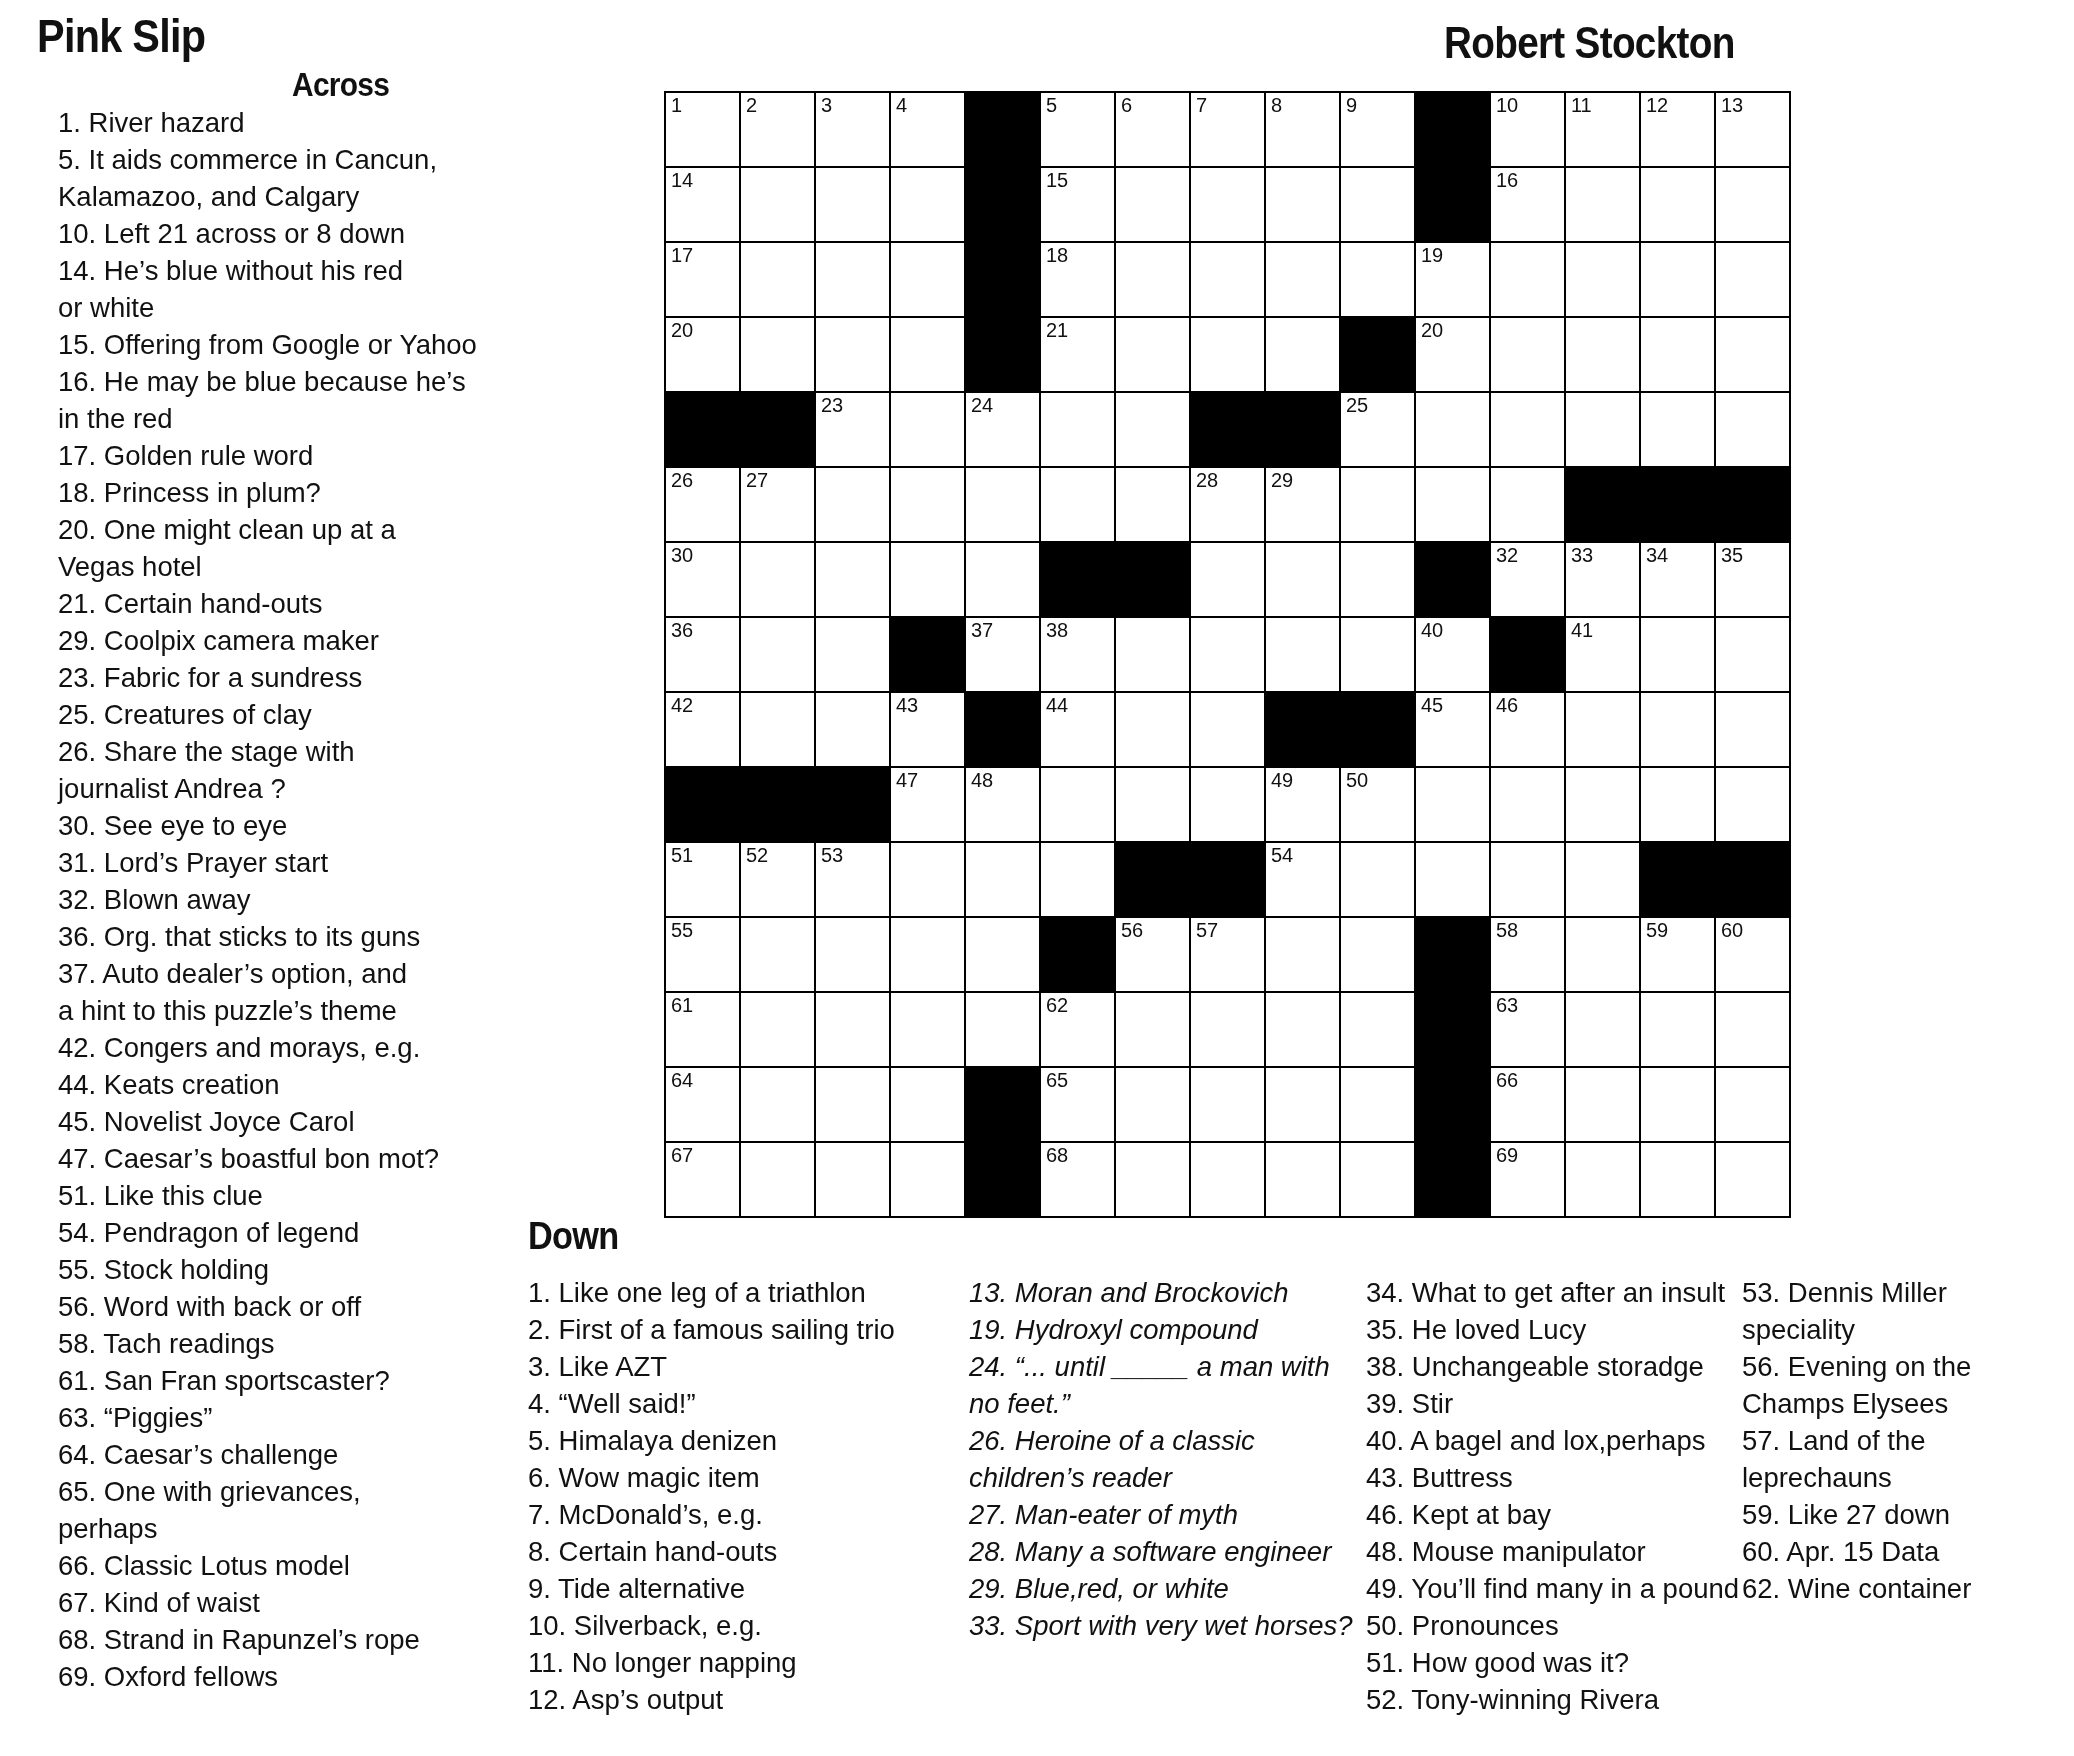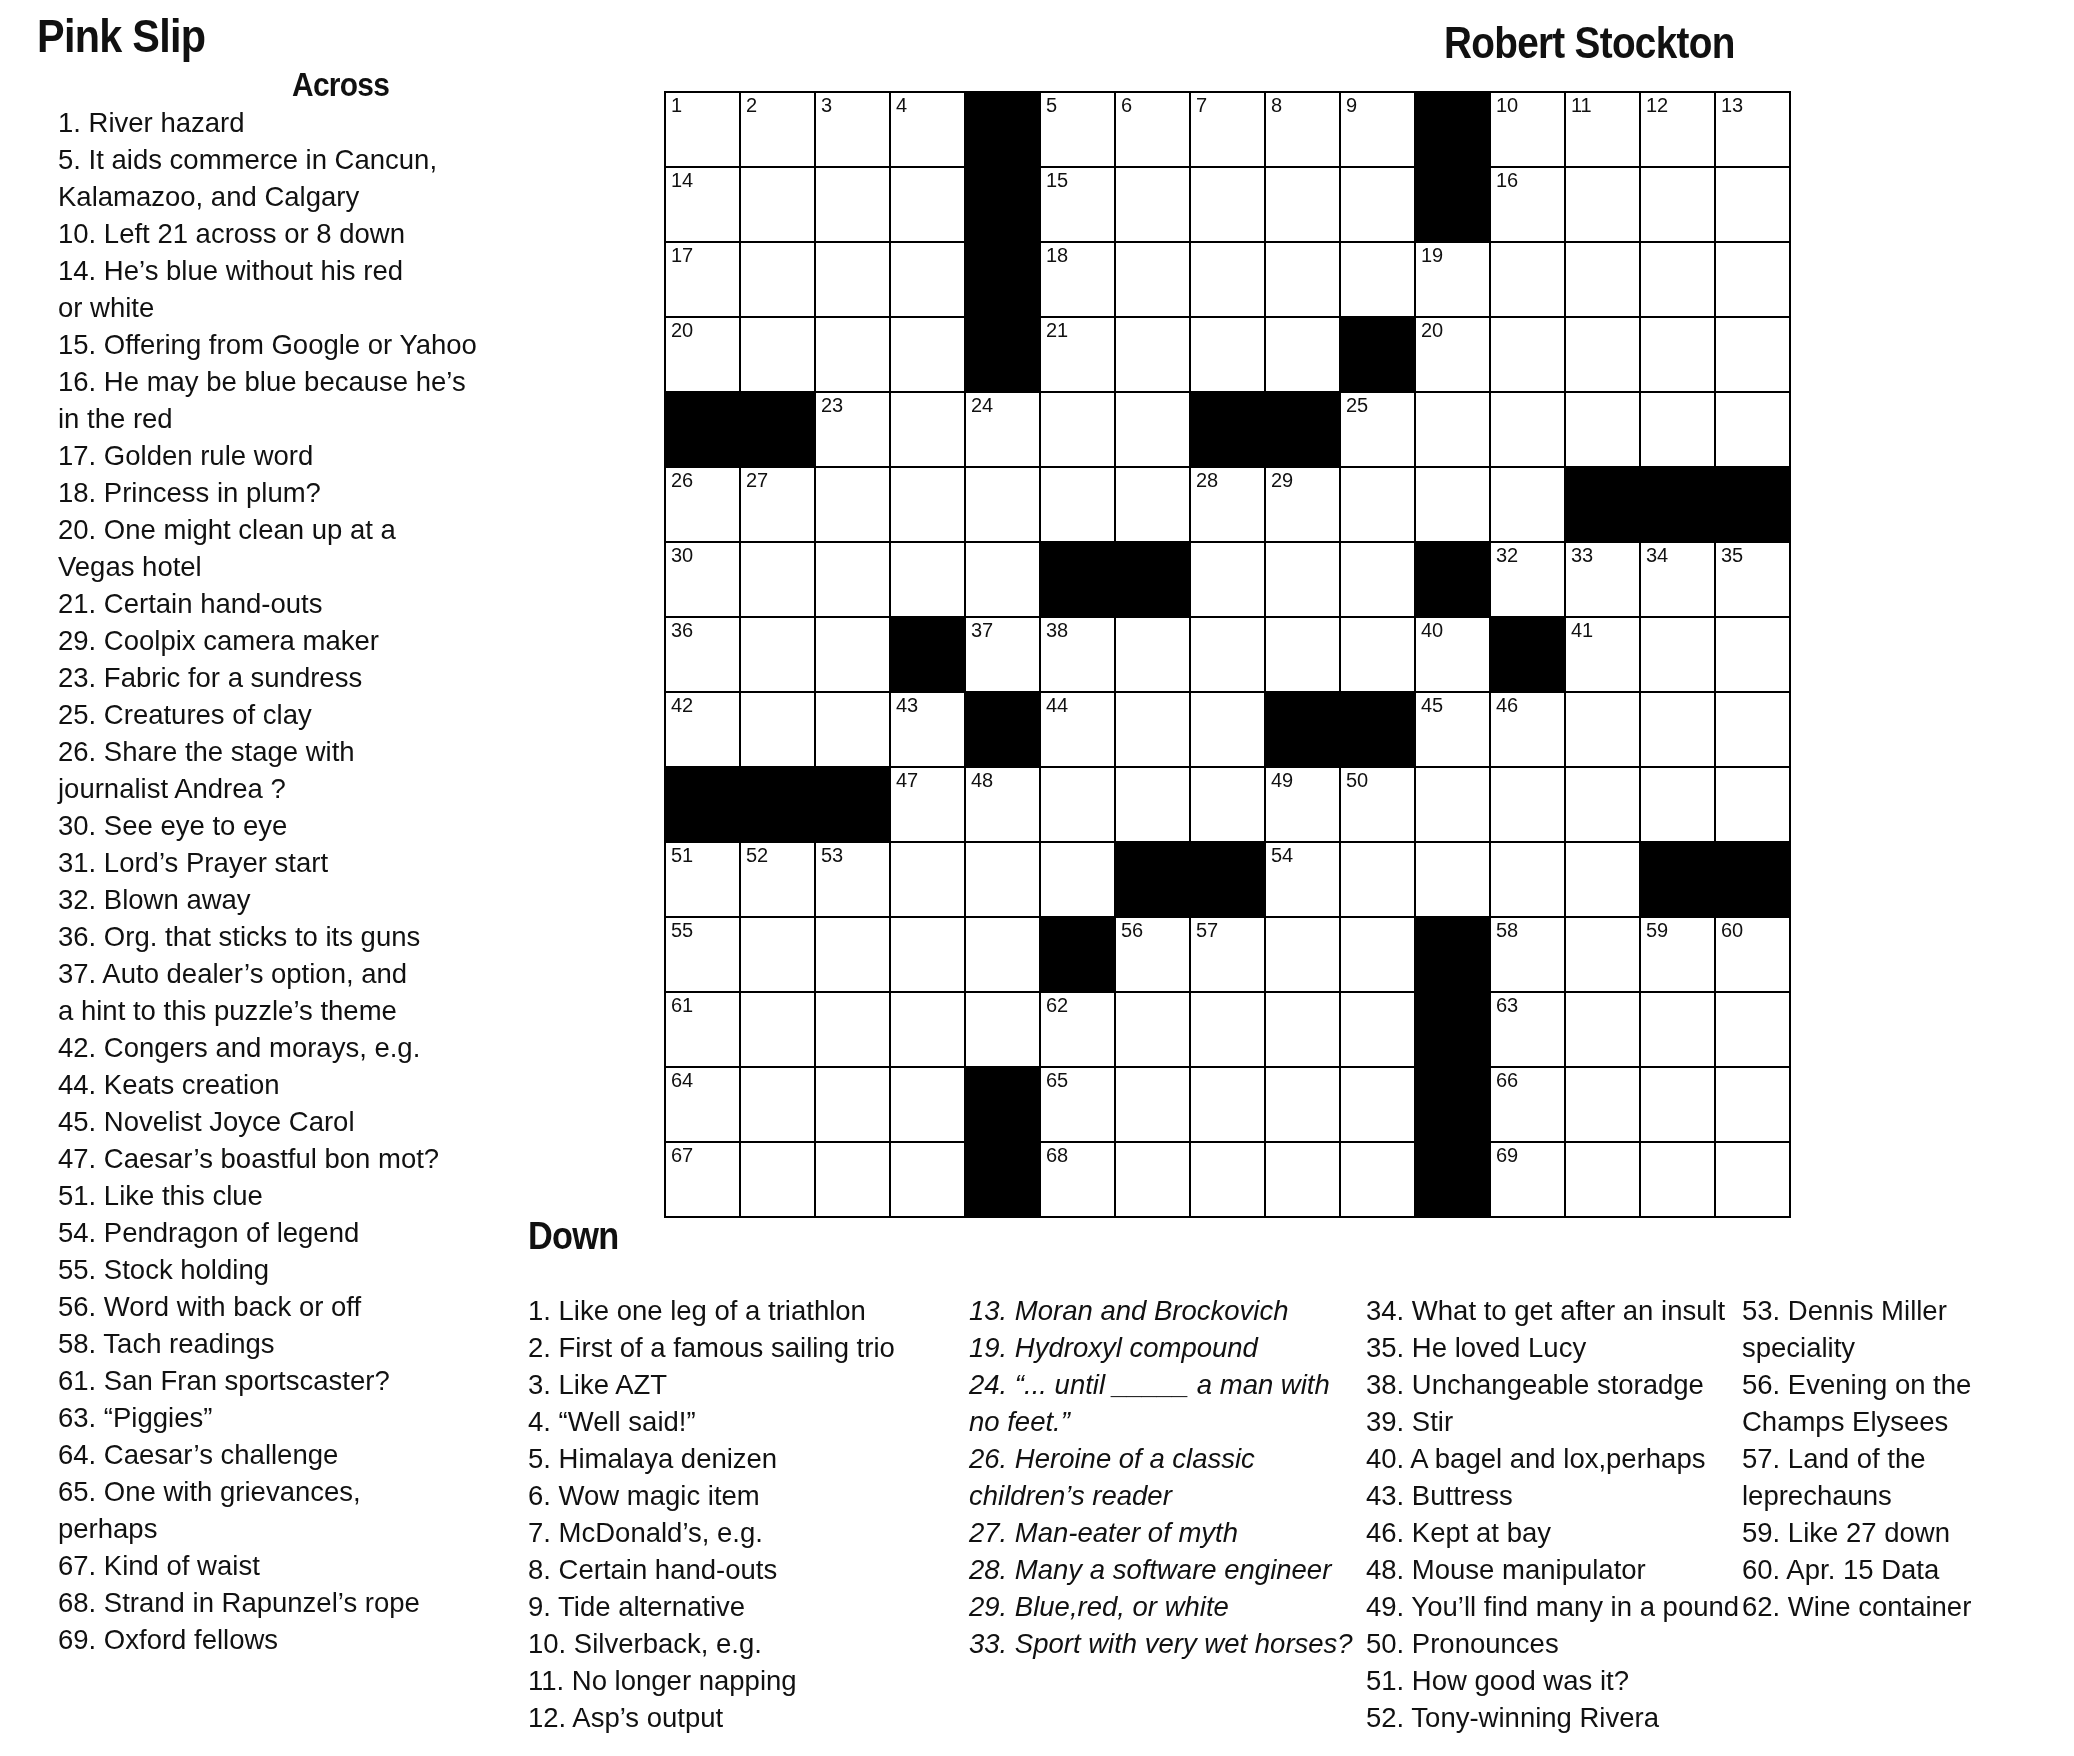--- a/index.html
+++ b/index.html
@@ -8,21 +8,21 @@
     font-family:"Liberation Sans", sans-serif;color:#111;
     -webkit-font-smoothing:antialiased;
   }
   .condensed{transform:scaleX(.88);transform-origin:left top;letter-spacing:-0.8px;}
   .title{position:absolute;left:37px;top:8px;font-size:47px;font-weight:bold;white-space:nowrap;}
   .byline{position:absolute;left:1444px;top:18px;font-size:44px;font-weight:bold;white-space:nowrap;}
   .across-header{position:absolute;left:292px;top:65px;font-size:34px;font-weight:bold;}
   .down-header{position:absolute;left:528px;top:1214px;font-size:39px;font-weight:bold;}
   .across-list{position:absolute;left:58px;top:104px;width:494px;}
   .clue{font-size:27.5px;line-height:37px;white-space:pre-line;}
-  .down-cols{position:absolute;left:0;top:1274px;width:2074px;height:454px;margin-top:18px;}
+  .down-cols{position:absolute;left:0;top:1274px;width:2074px;height:454px;}
   .dcol{position:absolute;top:0;}
   #dcol-0{left:528px;width:389px;}
   #dcol-1{left:969px;width:446px;font-style:italic;}
   #dcol-2{left:1366px;width:377px;}
   #dcol-3{left:1742px;width:324px;}
   .grid{
     position:absolute;left:664px;top:91px;
     display:grid;grid-template-columns:repeat(15,75px);grid-template-rows:repeat(15,75px);
     border:1.6px solid #000;background:#fff;
   }
@@ -71,20 +71,21 @@
       <div class="clue">51. Like this clue</div>
       <div class="clue">54. Pendragon of legend</div>
       <div class="clue">55. Stock holding</div>
       <div class="clue">56. Word with back or off</div>
       <div class="clue">58. Tach readings</div>
       <div class="clue">61. San Fran sportscaster?</div>
       <div class="clue">63. “Piggies”</div>
       <div class="clue">64. Caesar’s challenge</div>
       <div class="clue">65. One with grievances,
 perhaps</div>
+      <div class="clue">66. Classic Lotus model</div>
       <div class="clue">67. Kind of waist</div>
       <div class="clue">68. Strand in Rapunzel’s rope</div>
       <div class="clue">69. Oxford fellows</div>
     </div>
 
   <div class="grid" id="grid">
       <div class="cell">
         <span class="num">1</span>
       </div>
       <div class="cell">

